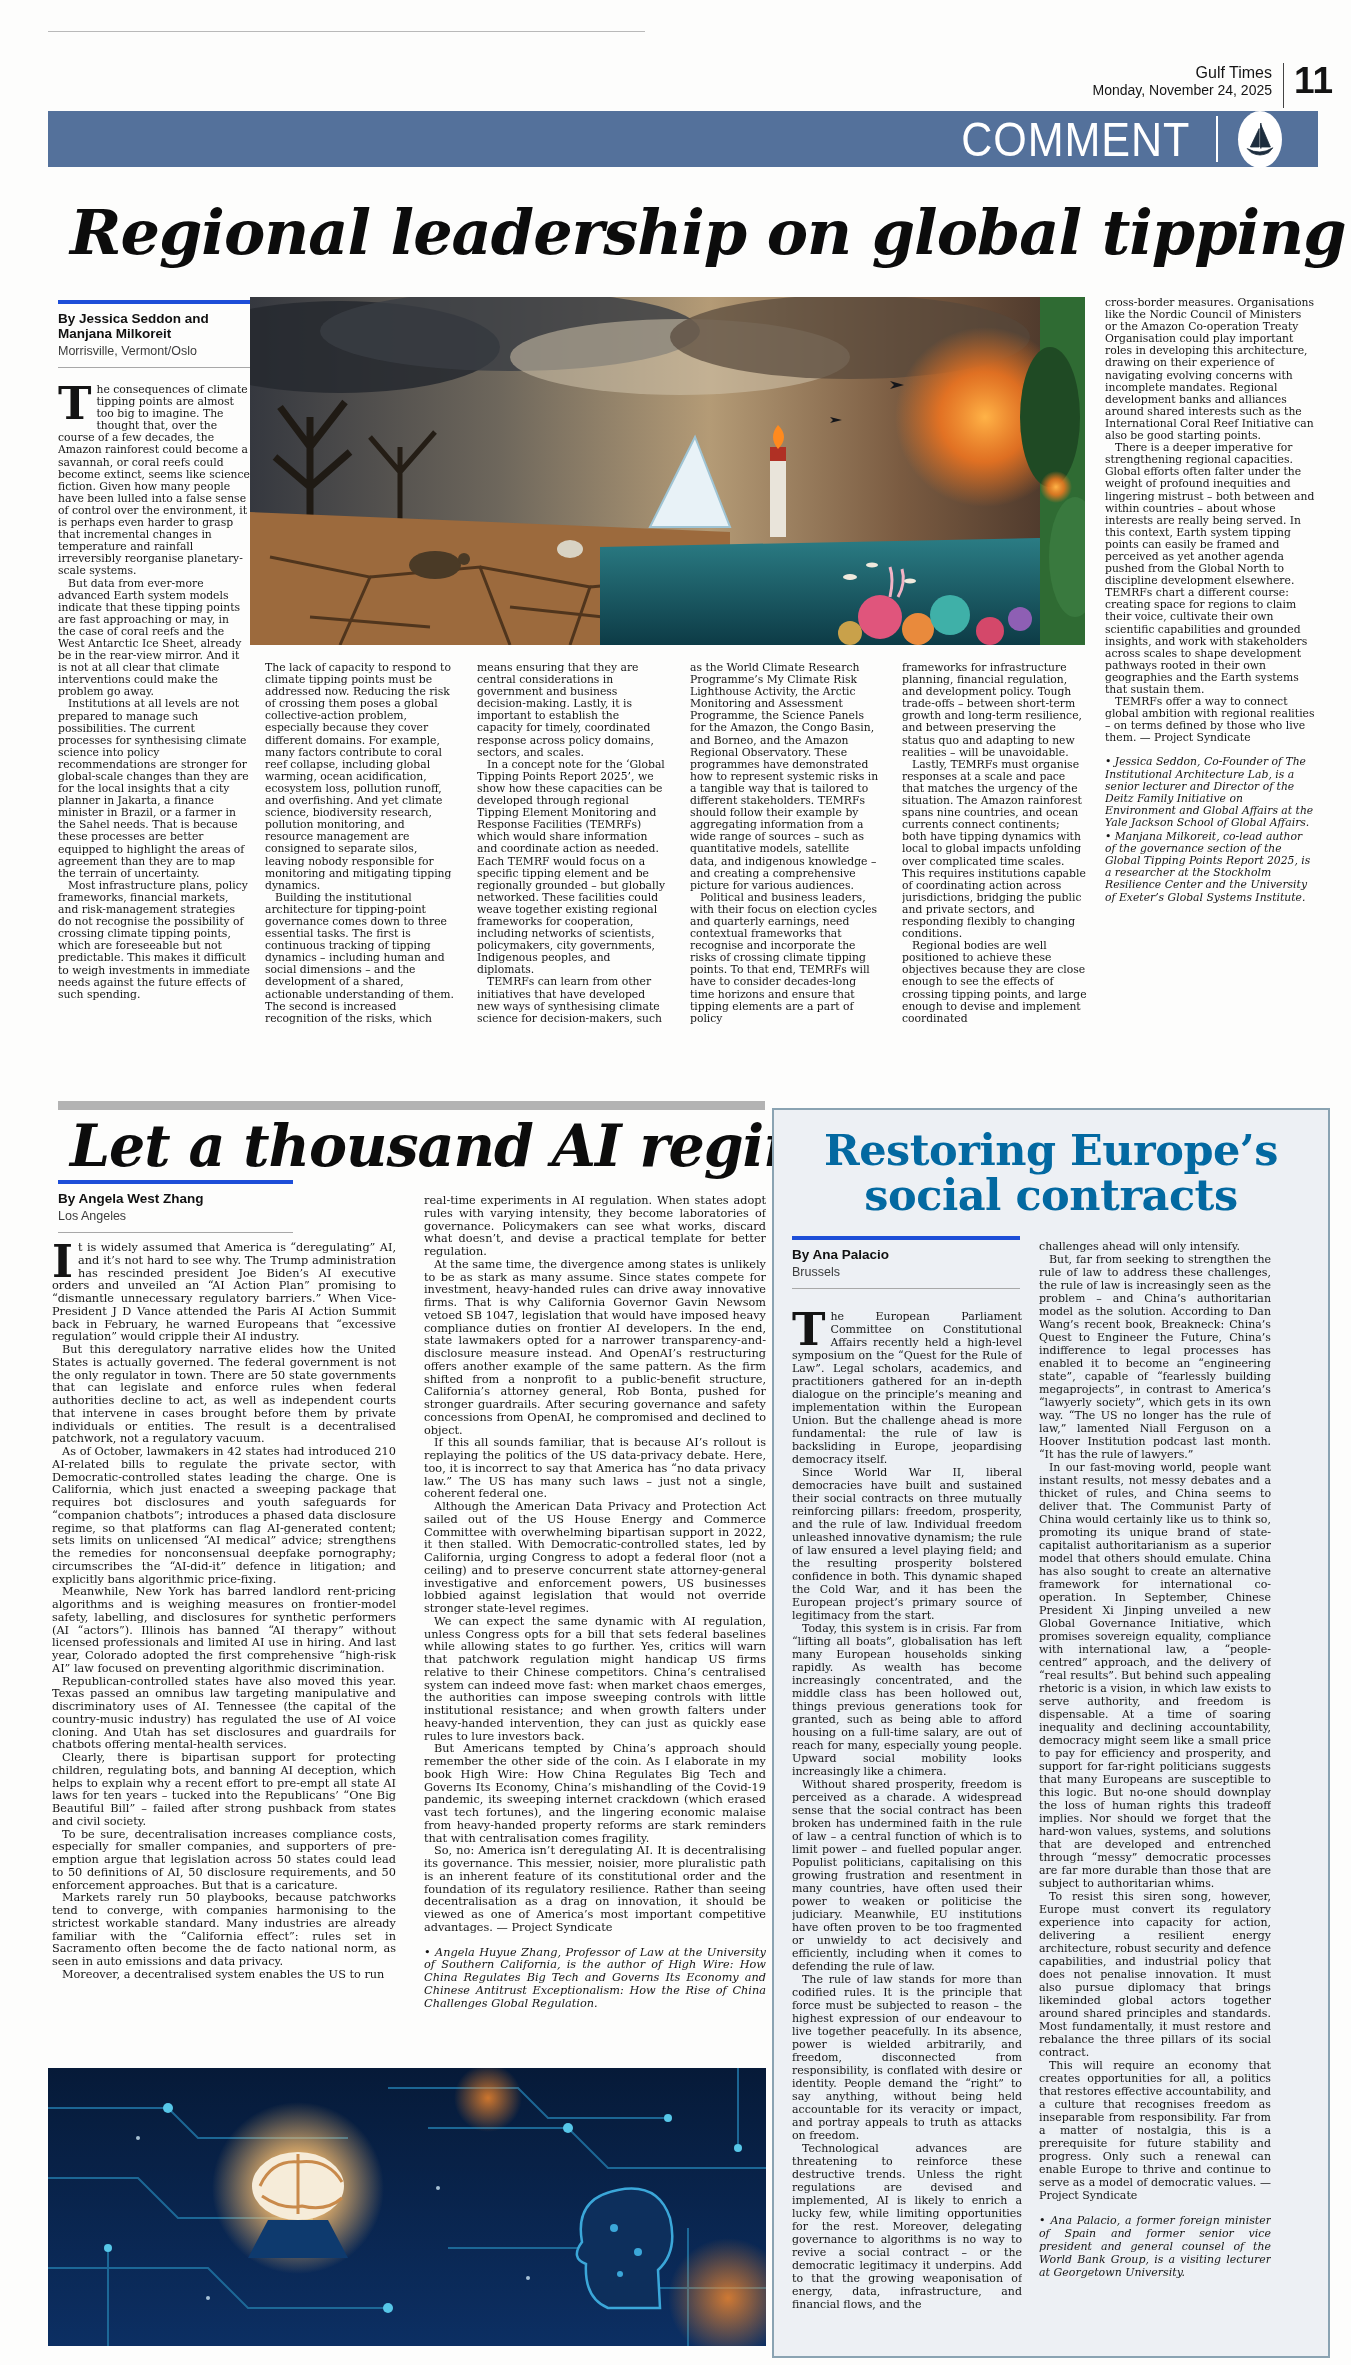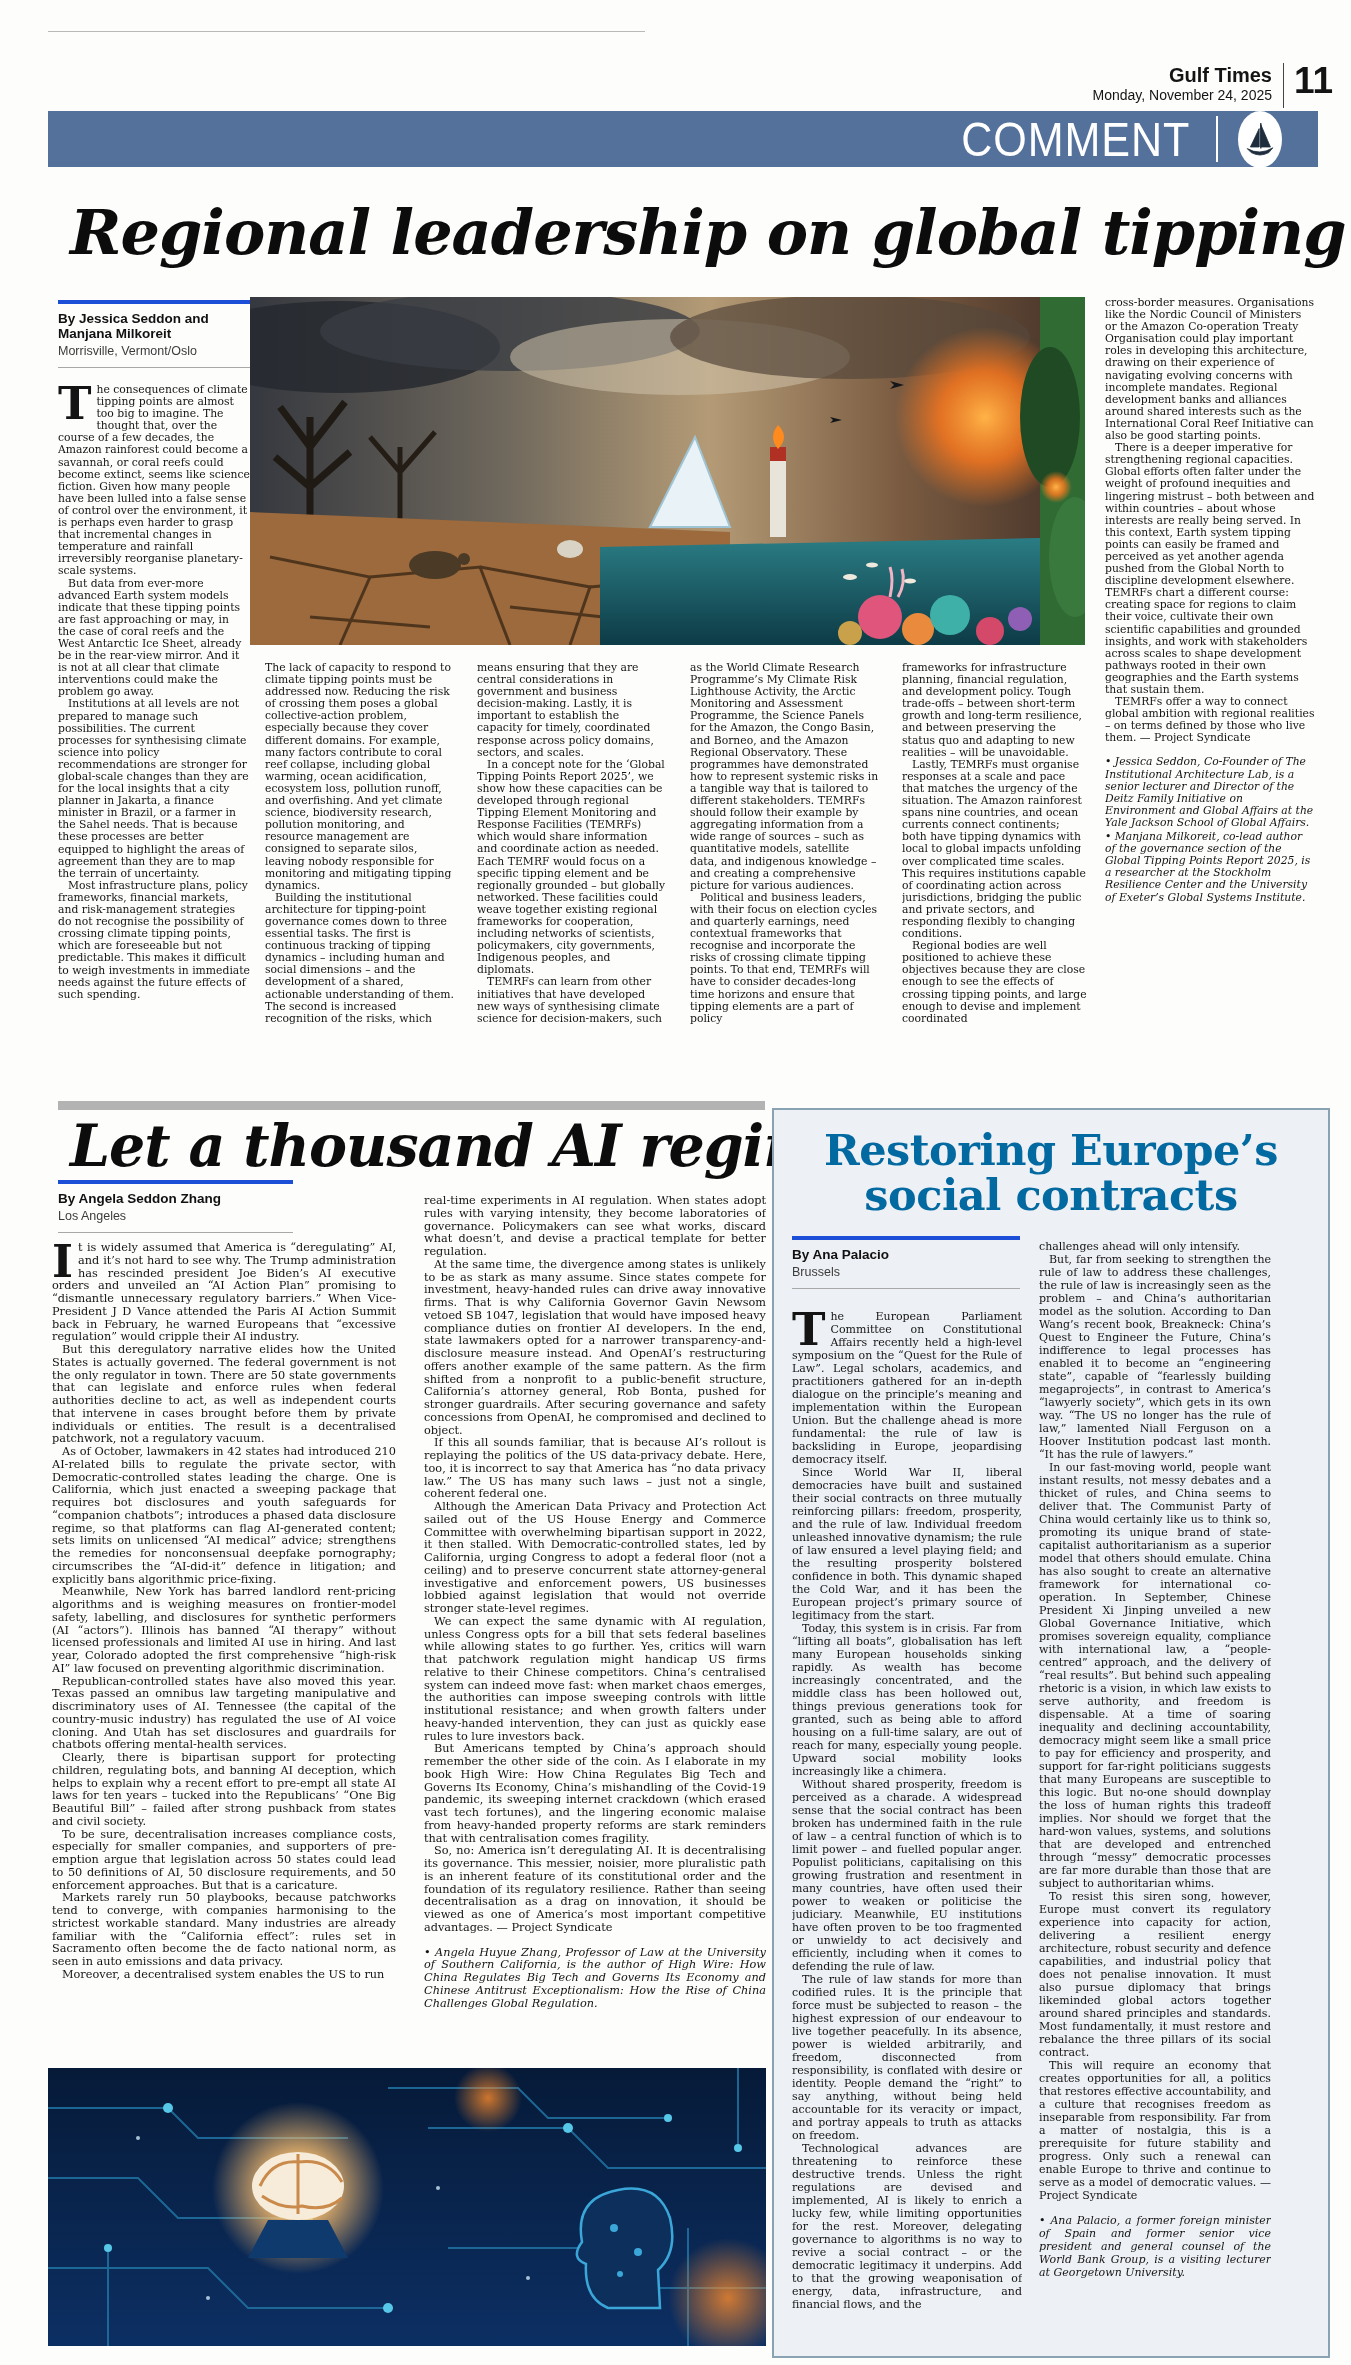--- a/index.html
+++ b/index.html
@@ -2,21 +2,21 @@
 <html><head>
 <meta charset="utf-8">
 <style>
   html,body{margin:0;padding:0;background:#9a9a9a;}
   .page{position:relative;width:1351px;height:2365px;background:#fdfdfc;margin:0 auto;
         font-family:"DejaVu Serif",serif;color:#141414;overflow:hidden;}
   .abs{position:absolute;}
   .hairline{background:#b9b9b9;height:1px;}
   
   .pub-block{font-family:"Liberation Sans",sans-serif;text-align:right;line-height:1.15;}
-  .pub-name{font-weight:bold;font-size:20px;}
+  .pub-name{font-weight:normal;font-size:16px;}
   .pub-date{font-size:14px;}
   .page-num{font-family:"Liberation Sans",sans-serif;font-weight:bold;font-size:37px;}
   .band{background:#54719b;display:flex;align-items:center;justify-content:flex-end;padding-right:36px;box-sizing:border-box;}
   .band .section{color:#fff;font-family:"Liberation Sans",sans-serif;font-size:49px;
         letter-spacing:1px;transform:scaleX(.88);transform-origin:right center;font-weight:400;}
   .band .vbar{width:2px;height:46px;background:#fff;margin:0 20px 0 26px;}
   .band .oval{width:44px;height:57px;background:#fff;border-radius:50%;display:flex;align-items:center;justify-content:center;}
   
   .headline{font-family:"DejaVu Serif",serif;font-style:italic;font-weight:bold;
         font-size:62px;letter-spacing:-1px;white-space:nowrap;color:#0c0c0c;}
@@ -190,21 +190,21 @@
         </div>
     </div>
   </div>
 
   <div class="t2">
     <div class="abs graybar" style="left:58px;top:1101px;width:707px;height:9px;"></div>
     <div class="abs headline" style="left:70px;top:1112px;font-size:57px;">Let a thousand AI regimes bloom</div>
 
     <div class="abs" style="left:58px;top:1180px;width:235px;">
       <div class="byline-block">
-        <div class="byline">By Angela Seddon Zhang</div>
+        <div class="byline">By Angela West Zhang</div>
         <div class="dateline">Los Angeles</div>
       </div>
     </div>
 
     <div class="abs col dropcap" style="left:52px;top:1242px;width:344px;height:813px;">
         <p>It is widely assumed that America is “deregulating” AI, and it’s not hard to see why. The Trump administration has rescinded president Joe Biden’s AI executive orders and unveiled an “AI Action Plan” promising to “dismantle unnecessary regulatory barriers.” When Vice-President J D Vance attended the Paris AI Action Summit back in February, he warned Europeans that “excessive regulation” would cripple their AI industry.</p>
         <p>But this deregulatory narrative elides how the United States is actually governed. The federal government is not the only regulator in town. There are 50 state governments that can legislate and enforce rules when federal authorities decline to act, as well as independent courts that intervene in cases brought before them by private individuals or entities. The result is a decentralised patchwork, not a regulatory vacuum.</p>
         <p>As of October, lawmakers in 42 states had introduced 210 AI-related bills to regulate the private sector, with Democratic-controlled states leading the charge. One is California, which just enacted a sweeping package that requires bot disclosures and youth safeguards for “companion chatbots”; introduces a phased data disclosure regime, so that platforms can flag AI-generated content; sets limits on unlicensed “AI medical” advice; strengthens the remedies for nonconsensual deepfake pornography; circumscribes the “AI-did-it” defence in litigation; and explicitly bans algorithmic price-fixing.</p>
         <p>Meanwhile, New York has barred landlord rent-pricing algorithms and is weighing measures on frontier-model safety, labelling, and disclosures for synthetic performers (AI “actors”). Illinois has banned “AI therapy” without licensed professionals and limited AI use in hiring. And last year, Colorado adopted the first comprehensive “high-risk AI” law focused on preventing algorithmic discrimination.</p>
         <p>Republican-controlled states have also moved this year. Texas passed an omnibus law targeting manipulative and discriminatory uses of AI. Tennessee (the capital of the country-music industry) has regulated the use of AI voice cloning. And Utah has set disclosures and guardrails for chatbots offering mental-health services.</p>

